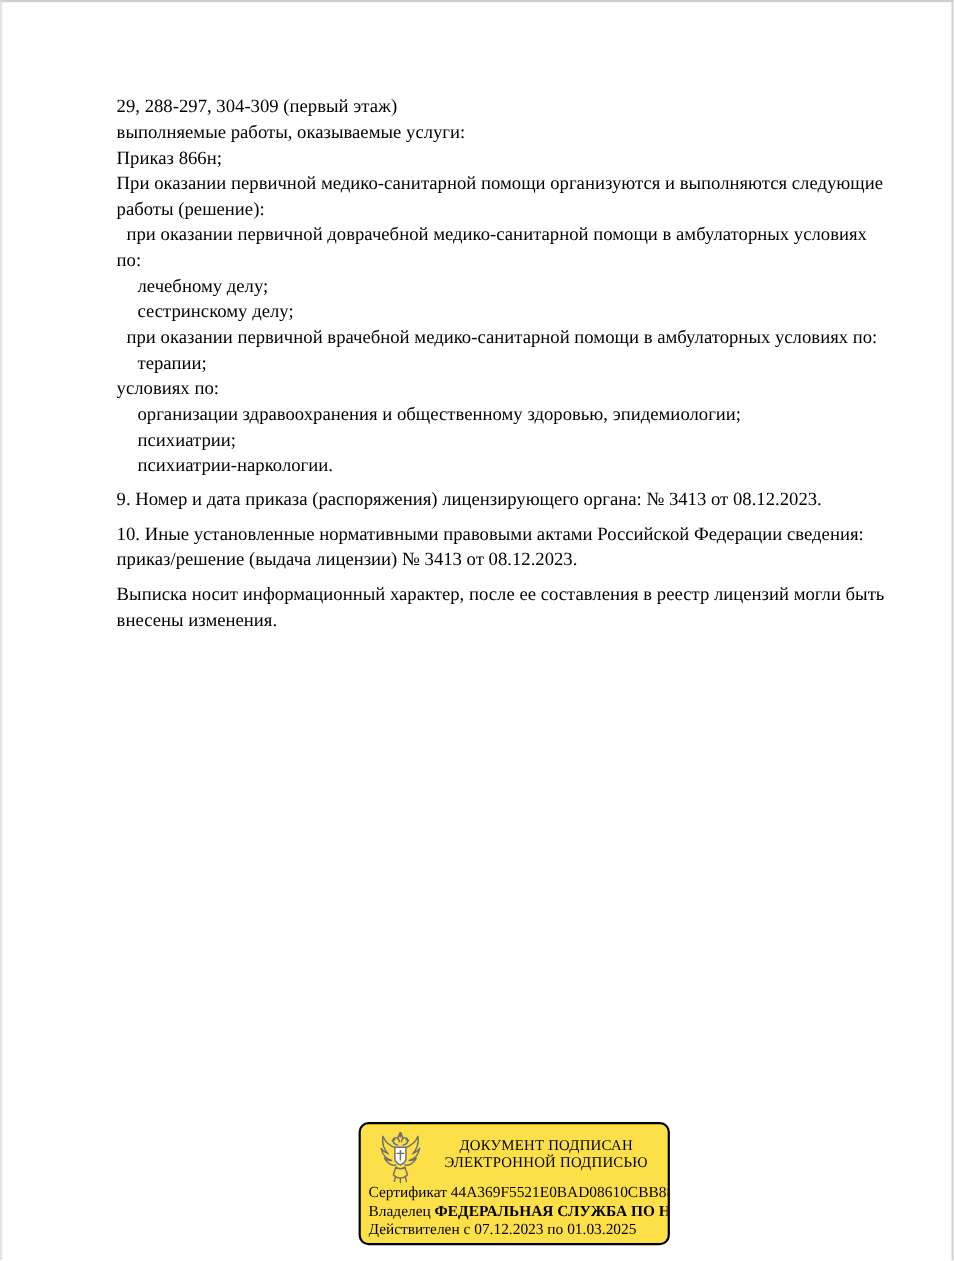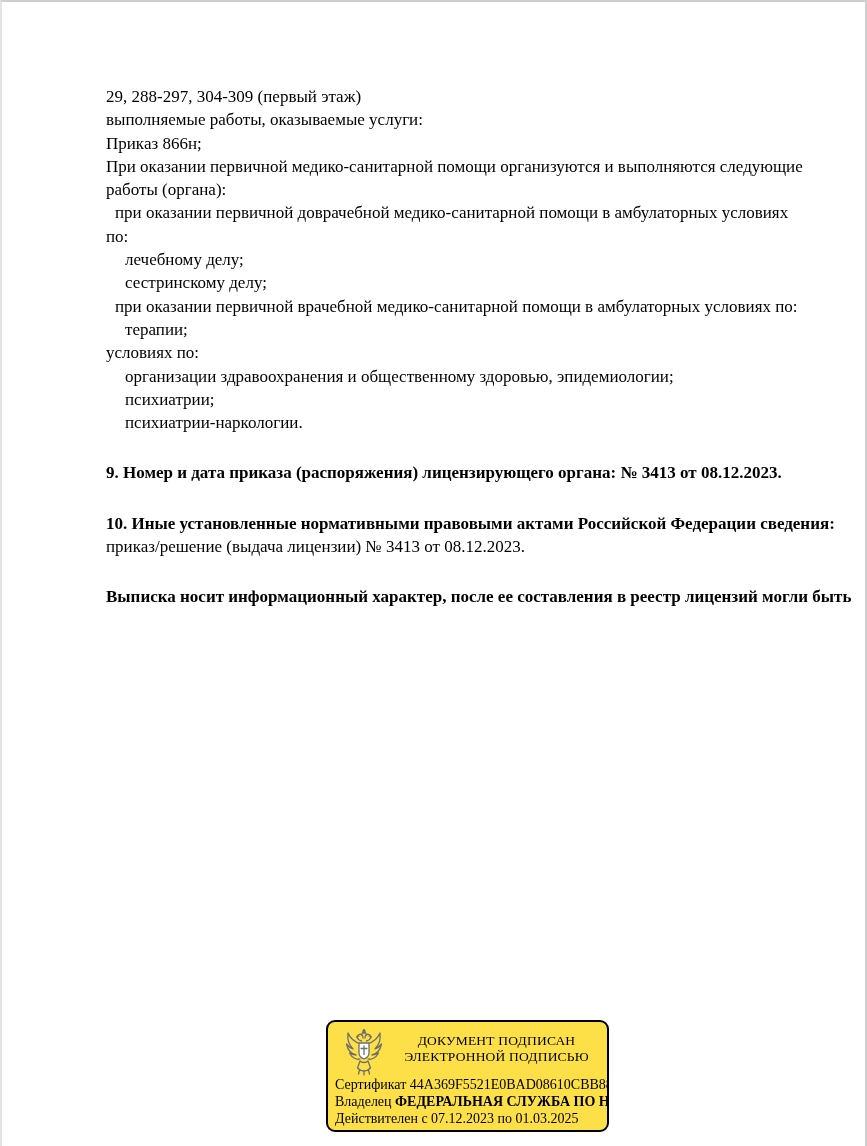--- a/index.html
+++ b/index.html
@@ -25,21 +25,21 @@
     left: 104px;
     top: 83px;
     width: 740px;
     font-size: 17px;
     line-height: 23.3px;
   }
   .line { white-space: nowrap; }
   .line.ind0 { padding-left: 0; }
   .line.ind1 { padding-left: 9px; }
   .line.ind2 { padding-left: 19px; }
-  .line.gap { margin-top: 27px; font-weight: bold; }
+  .line.gap { margin-top: 8px; }
 
   .stamp {
     position: absolute;
     left: 324px;
     top: 1018px;
     width: 283px;
     height: 112px;
     box-sizing: border-box;
     border: 2.5px solid #000000;
     border-radius: 9px;
@@ -80,35 +80,36 @@
 </head>
 <body>
 
 <div class="page">
 
   <div class="content">
       <div class="line ind0">29, 288-297, 304-309 (первый этаж)</div>
       <div class="line ind0">выполняемые работы, оказываемые услуги:</div>
       <div class="line ind0">Приказ 866н;</div>
       <div class="line ind0">При оказании первичной медико-санитарной помощи организуются и выполняются следующие</div>
-      <div class="line ind0">работы (органа):</div>
+      <div class="line ind0">работы (решение):</div>
       <div class="line ind1">при оказании первичной доврачебной медико-санитарной помощи в амбулаторных условиях</div>
       <div class="line ind0">по:</div>
       <div class="line ind2">лечебному делу;</div>
       <div class="line ind2">сестринскому делу;</div>
       <div class="line ind1">при оказании первичной врачебной медико-санитарной помощи в амбулаторных условиях по:</div>
       <div class="line ind2">терапии;</div>
       <div class="line ind0">условиях по:</div>
       <div class="line ind2">организации здравоохранения и общественному здоровью, эпидемиологии;</div>
       <div class="line ind2">психиатрии;</div>
       <div class="line ind2">психиатрии-наркологии.</div>
       <div class="line ind0 gap">9. Номер и дата приказа (распоряжения) лицензирующего органа: № 3413 от 08.12.2023.</div>
       <div class="line ind0 gap">10. Иные установленные нормативными правовыми актами Российской Федерации сведения:</div>
       <div class="line ind0">приказ/решение (выдача лицензии) № 3413 от 08.12.2023.</div>
       <div class="line ind0 gap">Выписка носит информационный характер, после ее составления в реестр лицензий могли быть</div>
+      <div class="line ind0">внесены изменения.</div>
     </div>
 
   <div class="stamp">
     <span class="stamp-eagle">
       <svg width="42" height="48" viewBox="0 0 84 96" xmlns="http://www.w3.org/2000/svg">
         <g stroke="#6e6e6e" stroke-width="2.6" fill="none" stroke-linecap="round" stroke-linejoin="round">
           <path d="M37 12 L40 5 L42 9 L44 5 L47 12"></path>
           <circle cx="42" cy="3" r="1.6" fill="#6e6e6e"></circle>
           <path d="M37 24 C28 22 26 14 32 11 C37 9 40 13 40 18"></path>
           <path d="M32 14 l-5 2"></path>

